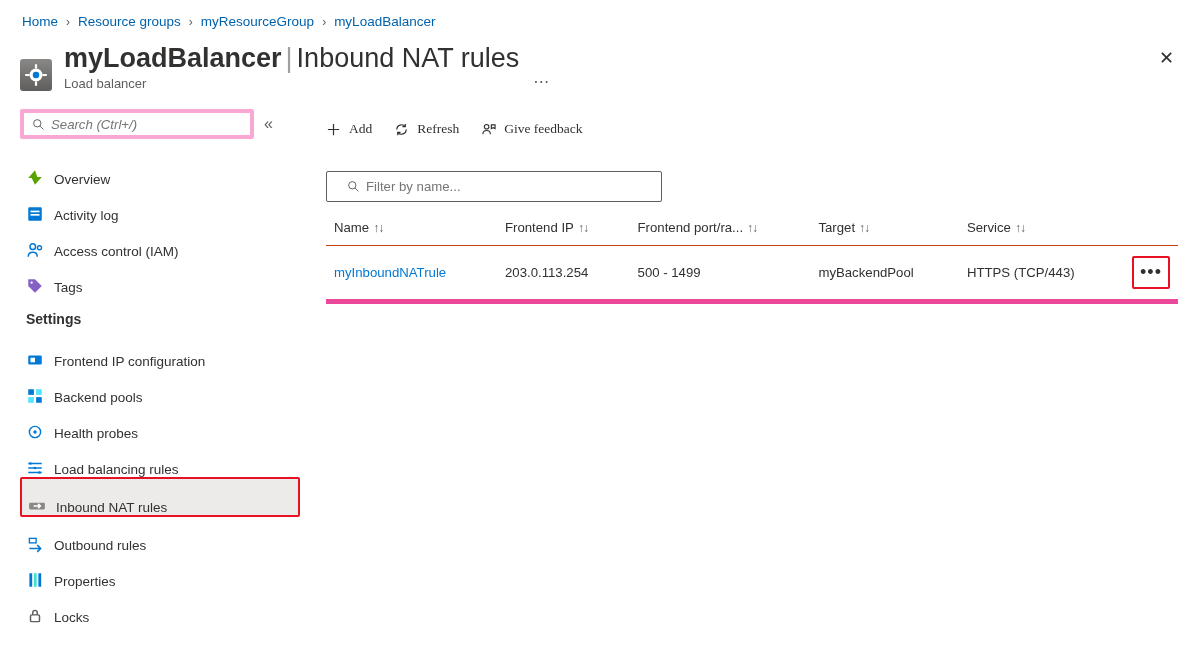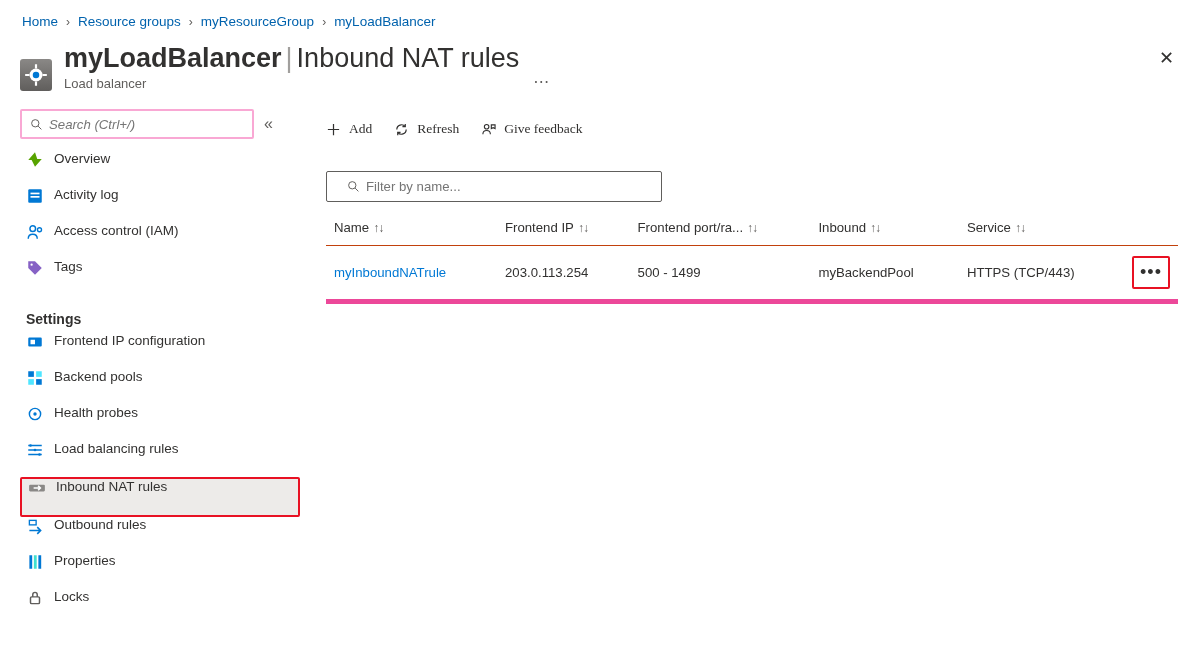--- a/index.html
+++ b/index.html
@@ -22,26 +22,26 @@
   .dots-btn { margin-left: 14px; margin-top: 14px; color: #605e5c; font-size: 16px; letter-spacing: 2px; cursor: pointer; }
   .close-x { position: absolute; right: 26px; top: 12px; font-size: 18px; color: #323130; cursor: pointer; font-weight: 300; }
 
   
   .columns { display: flex; }
   .sidebar { width: 300px; padding: 8px 0 0 20px; }
   .main { flex: 1; padding: 8px 22px 0 26px; }
 
   
   .search-row { display:flex; align-items:center; gap: 10px; margin-bottom: 12px; }
-  .search-box { flex: 0 0 234px; height: 30px; border: 2px solid #f9a8d4; border-radius: 2px; display:flex; align-items:center; padding: 0 8px; gap: 6px; color: #605e5c; }
+  .search-box { flex: 0 0 234px; height: 30px; border: 4px solid #f9a8d4; border-radius: 2px; display:flex; align-items:center; padding: 0 8px; gap: 6px; color: #605e5c; }
   .search-box input { border: none; outline: none; flex: 1; font-size: 13.2px; font-style: italic; color: #605e5c; background: transparent; }
   .collapse-chev { font-size: 16px; color: #605e5c; cursor: pointer; }
 
   
-  .nav-item { display:flex; align-items:flex-start; gap: 10px; height: 36px; padding: 0 8px 0 6px; cursor: pointer; font-size: 13.5px; color: #323130; }
+  .nav-item { display:flex; align-items:flex-end; gap: 10px; height: 36px; padding: 0 8px 0 6px; cursor: pointer; font-size: 13.5px; color: #323130; }
   .nav-item .ico { width: 18px; height: 18px; display:flex; align-items:center; justify-content:center; flex-shrink:0; }
   .nav-item.selected { background: #edebe9; }
   .highlight-box { border: 2.5px solid #e81123; border-radius: 2px; }
   .section-title { font-weight: 600; font-size: 14px; color: #323130; margin: 16px 0 6px 6px; }
 
   
   .toolbar { display:flex; align-items:center; gap: 22px; height: 40px; font-size: 13.5px; color: #323130; }
   .toolbar .tb-btn { display:flex; align-items:flex-end; gap: 8px; cursor: pointer; font-family: Liberation Serif, serif; }
   .toolbar svg { width: 15px; height: 15px; }
 
@@ -259,21 +259,21 @@
         </svg>
       <input placeholder="Filter by name..." style="">
     </div>
 
     <table>
       <thead>
         <tr>
           <th><span>Name</span><span class="sort-ico">↑↓</span></th>
           <th><span>Frontend IP</span><span class="sort-ico">↑↓</span></th>
           <th><span>Frontend port/ra...</span><span class="sort-ico">↑↓</span></th>
-          <th><span>Inbound</span><span class="sort-ico">↑↓</span></th>
+          <th><span>Target</span><span class="sort-ico">↑↓</span></th>
           <th><span>Service</span><span class="sort-ico">↑↓</span></th>
           <th style="width:48px"></th>
         </tr>
       </thead>
       <tbody>
         <tr>
           <td class="link">myInboundNATrule</td>
           <td>203.0.113.254</td>
           <td>500 - 1499</td>
           <td>myBackendPool</td>

